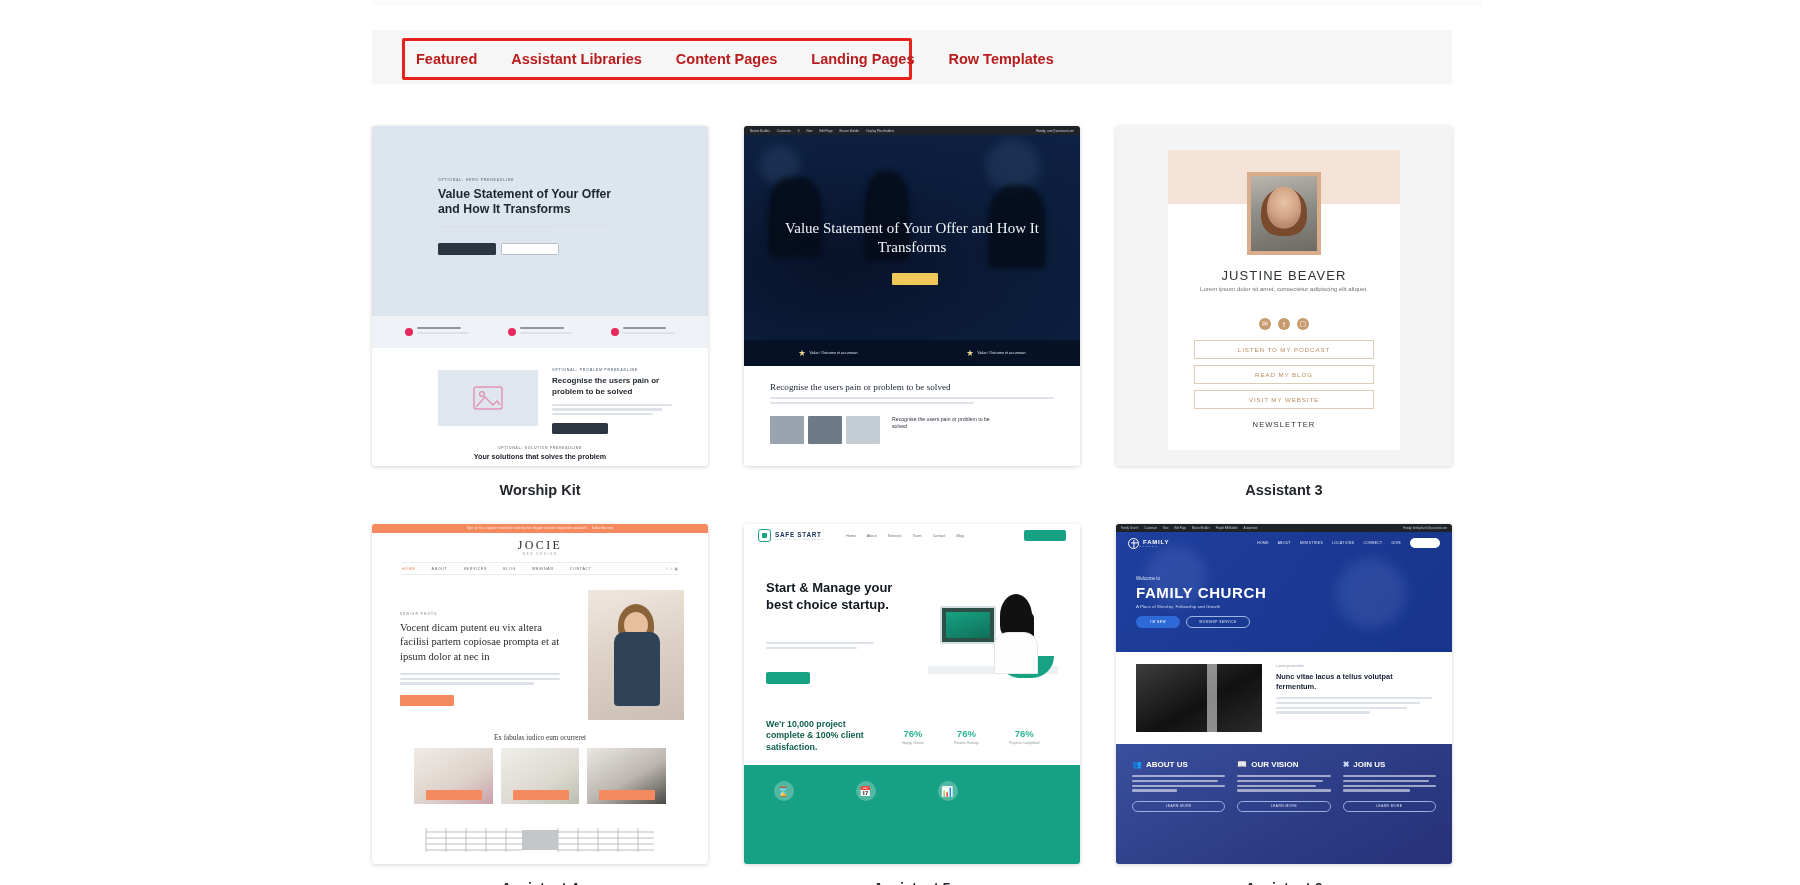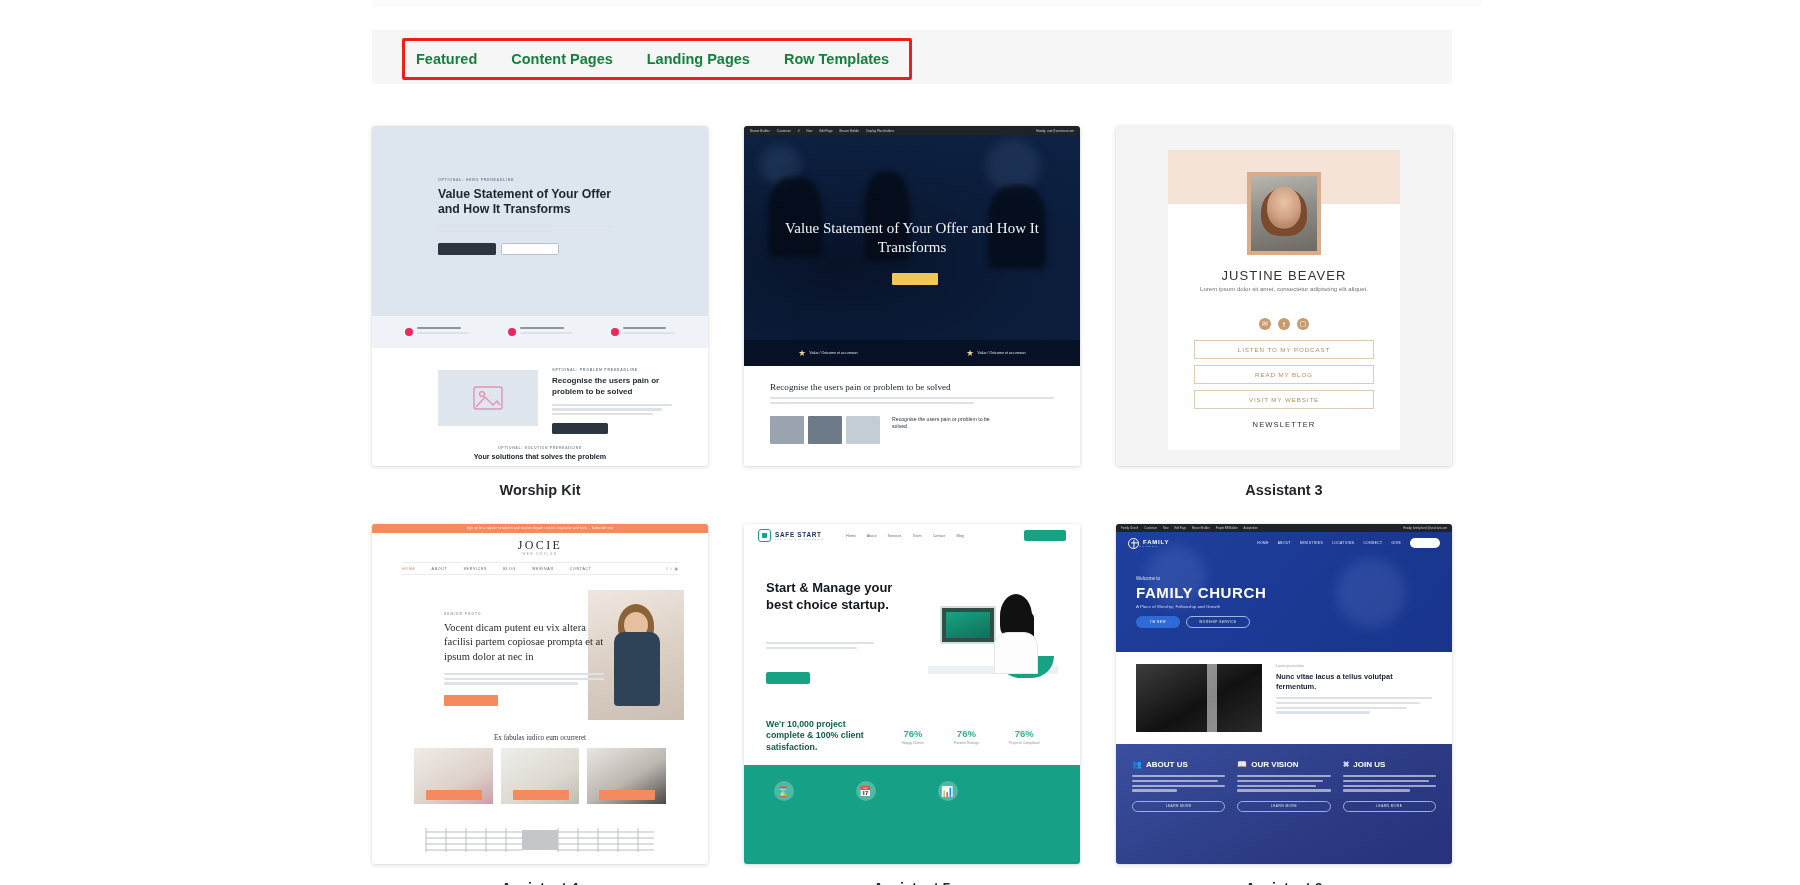--- a/index.html
+++ b/index.html
@@ -23,21 +23,21 @@
   .tabbar-hl {
     position:absolute; left:402px; top:38px; width:510px; height:42px;
     border:3px solid #e8211a; border-radius:2px; z-index:5;
     pointer-events:none;
   }
   .tabbar {
     position:absolute; left:402px; top:38px; height:42px;
     display:flex; align-items:center; gap:0px; z-index:6;
   }
   .tab {
-    font-size:14.5px; font-weight:bold; color:#15803d;
+    font-size:14.5px; font-weight:bold; color:#b91c1c;
     padding:0 17px; line-height:42px; white-space:nowrap; cursor:pointer;
   }
   .tab:first-child { padding-left:14px; }
 
   
   .grid {
     position:absolute; left:372px; top:126px; width:1080px;
     display:grid; grid-template-columns: repeat(3, 336px);
     column-gap:36px; row-gap:0px;
   }
@@ -128,21 +128,21 @@
   .c4-nav { position:absolute; left:30px; top:38px; width:276px; height:13px; border-top:1px solid #ececec; border-bottom:1px solid #ececec; display:flex; align-items:center; gap:16px; }
   .c4-nv { font-size:3.6px; letter-spacing:.7px; color:#5e5e5e; }
   .c4-nv.on { color:#f07a4e; }
   .c4-soc { margin-left:auto; display:flex; gap:3px; }
   .c4-si { font-size:3.6px; color:#8c8c8c; }
   .c4-heroimg { position:absolute; right:24px; top:66px; width:96px; height:130px;
                 background:linear-gradient(165deg,#efe7df 0%,#ddd1c6 48%,#cbbfb3 100%); overflow:hidden; }
   .c4-hi-body { position:absolute; left:26px; top:42px; width:46px; height:74px; background:#2e4258; border-radius:10px 10px 4px 4px; }
   .c4-hi-head { position:absolute; left:36px; top:22px; width:24px; height:26px; background:#e6bf9d; border-radius:50%; }
   .c4-hi-hair { position:absolute; left:30px; top:14px; width:36px; height:44px; background:#8c6239; border-radius:50% 50% 45% 45%; }
-  .c4-txt { position:absolute; left:28px; top:88px; width:160px;margin-left:44px; }
+  .c4-txt { position:absolute; left:28px; top:88px; width:160px; }
   .c4-eye { font-size:3.2px; letter-spacing:1.1px; color:#a0a0a0; font-weight:bold; }
   .c4-h1 { font-family:"Liberation Serif", serif; font-size:10.6px; color:#2b2b2b; line-height:1.35; margin-top:5px; }
   .c4-p { margin-top:9px; }
   .c4-cta { margin-top:10px; width:54px; height:11px; background:#f58a5e; border-radius:1px; }
   .c4-sec { position:absolute; left:0; top:210px; width:336px; text-align:center; font-family:"Liberation Serif", serif; font-size:7.2px; color:#3a3a3a; }
   .c4-tiles { position:absolute; left:42px; top:224px; width:252px; display:flex; gap:8px; }
   .c4-tile { width:79px; height:56px; position:relative; overflow:hidden; }
   .c4-tile.t1 { background:linear-gradient(150deg,#f0ebe6,#ddd2cb 60%,#caa0a8); }
   .c4-tile.t2 { background:linear-gradient(150deg,#efeeea,#ddd9d1 60%,#b9bfb0); }
   .c4-tile.t3 { background:linear-gradient(150deg,#e9e6e2,#bcb6b0 55%,#4b4946); }
@@ -231,20 +231,21 @@
 <body>
 
 <div class="page">
 
   <div class="top-strip"></div>
   <div class="top-strip b"></div>
 
   <div class="tabbar-wrap"></div>
   <div class="tabbar">
     <div class="tab">Featured</div>
+    <div class="tab">Assistant Libraries</div>
     <div class="tab">Content Pages</div>
     <div class="tab">Landing Pages</div>
     <div class="tab">Row Templates</div>
   </div>
   <div class="tabbar-hl"></div>
 
   <div class="grid">
 
     <div class="cell">
       <div class="card">

